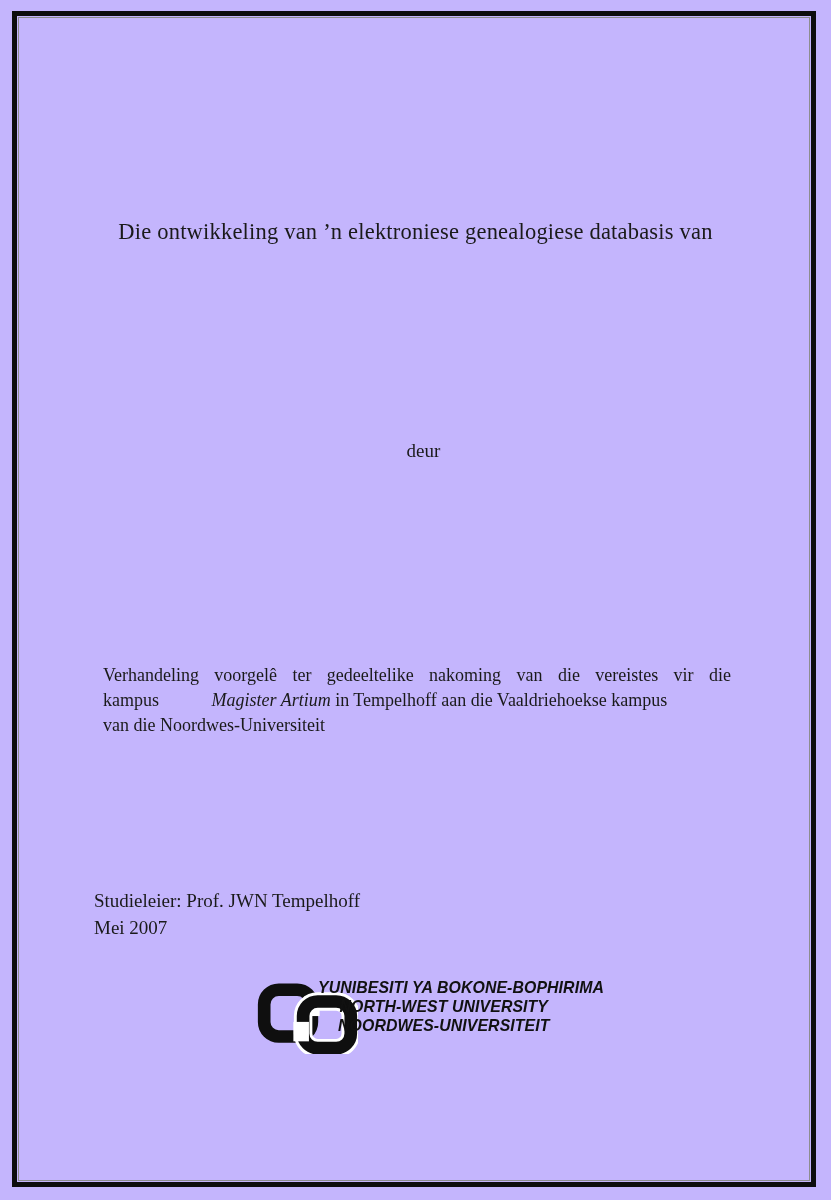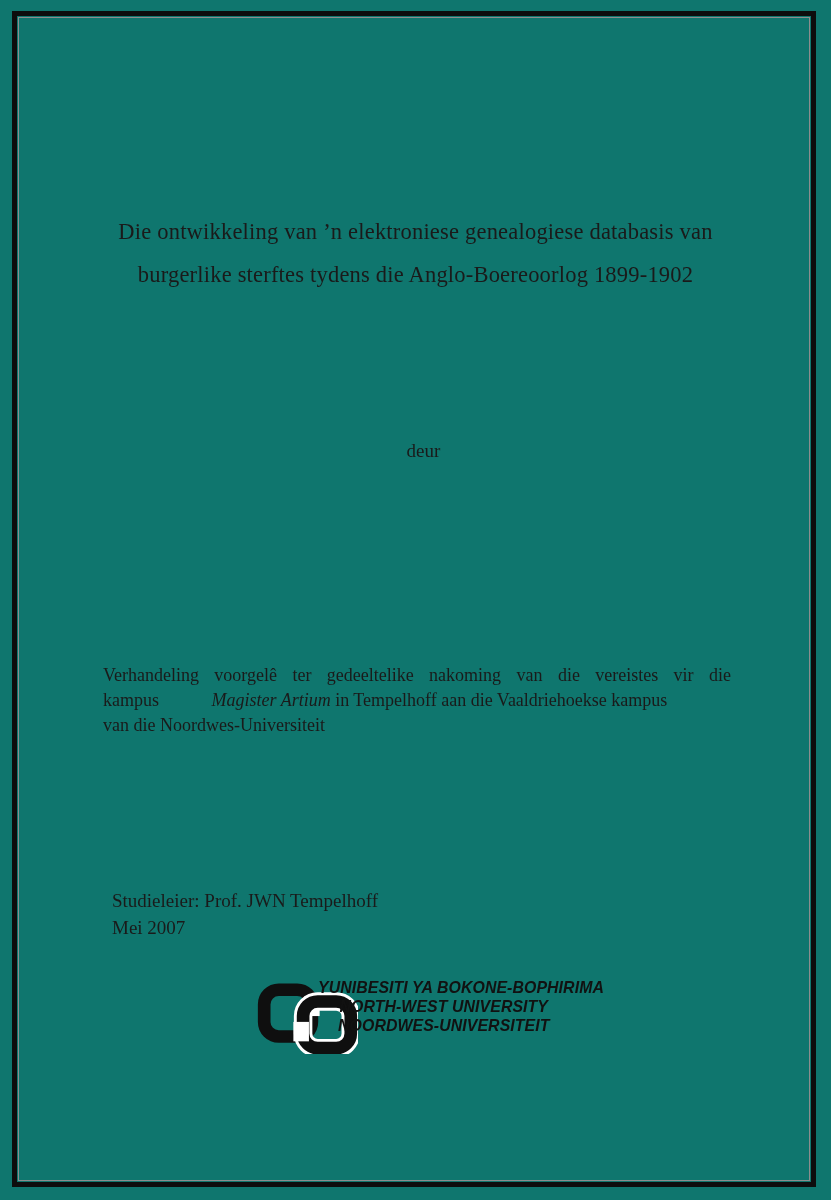--- a/index.html
+++ b/index.html
@@ -4,21 +4,21 @@
 <style>
   html, body {
     margin: 0;
     padding: 0;
     background: #ffffff;
   }
   .page {
     position: relative;
     width: 831px;
     height: 1200px;
-    background: #0f766e;
+    background: #c4b5fd;
     font-family: "Liberation Serif", serif;
     color: #1a1a1a;
     overflow: hidden;
   }
   
   .frame-outer {
     position: absolute;
     top: 11px; left: 12px; right: 15px; bottom: 13px;
     border: 5px solid #0d0d0d;
   }
@@ -64,21 +64,21 @@
     font-size: 18px;
     line-height: 25px;
   }
   .statement .justified {
     text-align: justify;
     text-align-last: justify;
   }
   .supervisor-block {
     position: absolute;
     top: 888px;
-    left: 112px;
+    left: 94px;
     font-size: 19px;
     line-height: 26.5px;
   }
   .logo {
     position: absolute;
     top: 976px;
     left: 256px;
     display: flex;
     align-items: flex-start;
     font-style: italic;
@@ -112,21 +112,20 @@
 <div class="page">
 
   <div class="frame-outer">
     <div class="frame-inner"></div>
   </div>
 
   <div class="content">
 
     <div class="title-block">
       <div>Die ontwikkeling van ’n elektroniese genealogiese databasis van</div>
-      <div>burgerlike sterftes tydens die Anglo-Boereoorlog 1899-1902</div>
     </div>
 
     <div class="byline">deur</div>
 
 
     <div class="statement">
       <div class="justified">Verhandeling voorgelê ter gedeeltelike nakoming van die vereistes vir die</div>
       <div><span>kampus</span> <i>Magister Artium</i> <span>in Tempelhoff aan die Vaaldriehoekse kampus</span></div>
       <div>van die Noordwes-Universiteit</div>
     </div>

